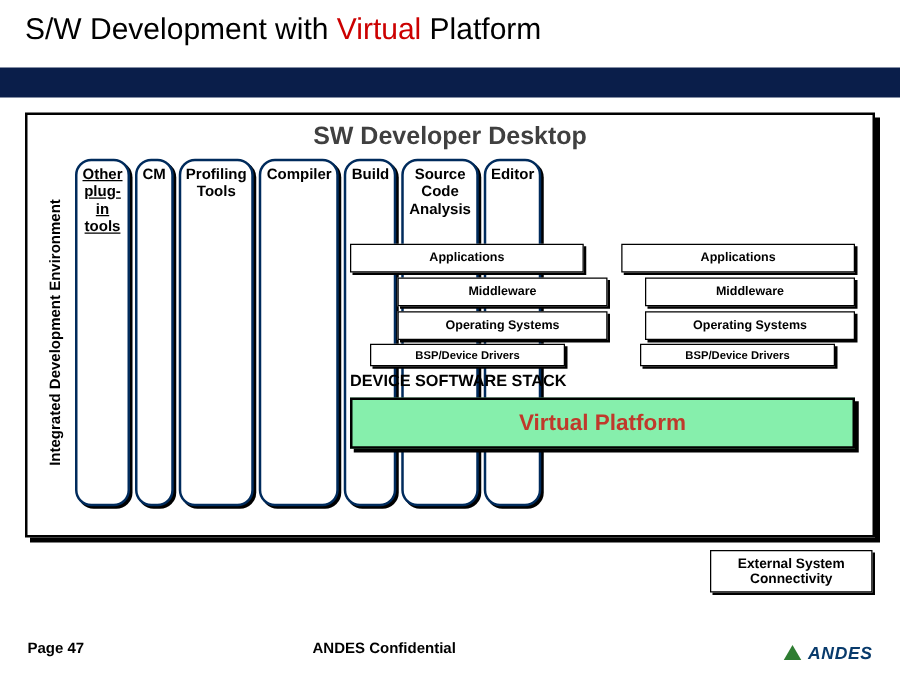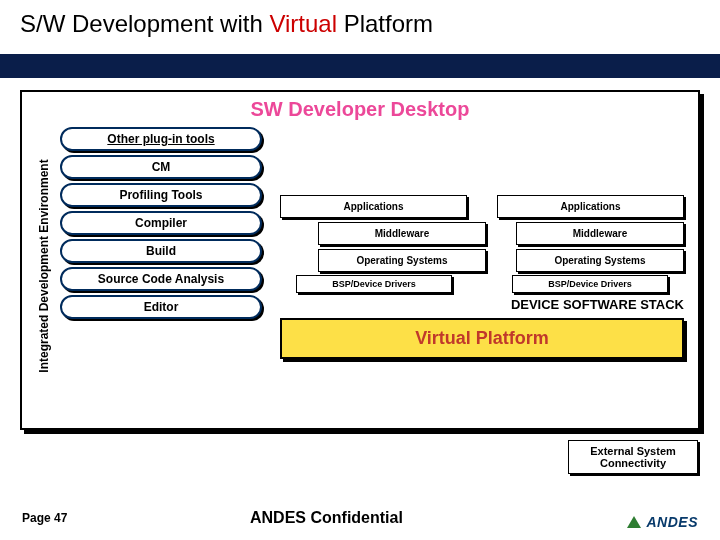--- a/index.html
+++ b/index.html
@@ -27,21 +27,21 @@
     top: 90px; left: 20px;
     width: 680px; height: 340px;
     border: 2px solid #000;
     box-shadow: 4px 4px 0 #000;
     background: #fff;
   }
   .desktop-title {
     text-align: center;
     font-size: 20px;
     font-weight: bold;
-    color: #ec4899;
+    color: #404040;
     padding: 6px 0 4px 0;
     font-family: "Trebuchet MS", Verdana, sans-serif;
   }
   .body-row {
     display: flex;
     flex-direction: row;
     height: 290px;
     padding: 0 8px 8px 8px;
   }
   .ide-label-col {
@@ -54,21 +54,21 @@
     transform: rotate(-90deg);
     white-space: nowrap;
     font-size: 12px;
     font-weight: bold;
     color: #000;
     font-family: "Trebuchet MS", Verdana, sans-serif;
   }
   .tool-col {
     width: 210px;
     display: flex;
-    flex-direction: column;
+    flex-direction: row;
     gap: 4px;
     padding: 2px 6px 2px 2px;
     justify-content: flex-start;
   }
   .pill {
     border: 2px solid #002b5c;
     border-radius: 13px;
     background: #fff;
     font-size: 12px;
     font-weight: bold;
@@ -119,29 +119,29 @@
     border: 1px solid #000;
     background: #fff;
     font-size: 9px;
     font-weight: bold;
     text-align: center;
     padding: 3px 2px;
     box-shadow: 2px 2px 0 #000;
     font-family: "Trebuchet MS", Verdana, sans-serif;
   }
   .stack-frame-label {
-    text-align: right;
+    text-align: left;
     font-size: 13px;
     font-weight: bold;
     padding: 4px 0 6px 0;
     font-family: "Trebuchet MS", Verdana, sans-serif;
   }
   .vplatform {
     border: 2px solid #000;
-    background: #fde047;
+    background: #86efac;
     text-align: center;
     font-size: 18px;
     font-weight: bold;
     color: #c0392b;
     padding: 8px 0;
     box-shadow: 3px 3px 0 #000;
     font-family: "Trebuchet MS", Verdana, sans-serif;
   }
   .ext-box {
     position: absolute;
@@ -164,21 +164,21 @@
     align-items: center;
     border-top: 1px solid transparent;
   }
   .page-num {
     font-size: 12px;
     font-weight: bold;
     padding-left: 22px;
     width: 180px;
   }
   .conf {
-    font-size: 16px;
+    font-size: 12px;
     font-weight: bold;
     text-align: center;
     flex: 0 0 200px;
     position: absolute;
     left: 250px;
   }
   .logo {
     position: absolute;
     right: 22px; bottom: 0;
     display: flex;

